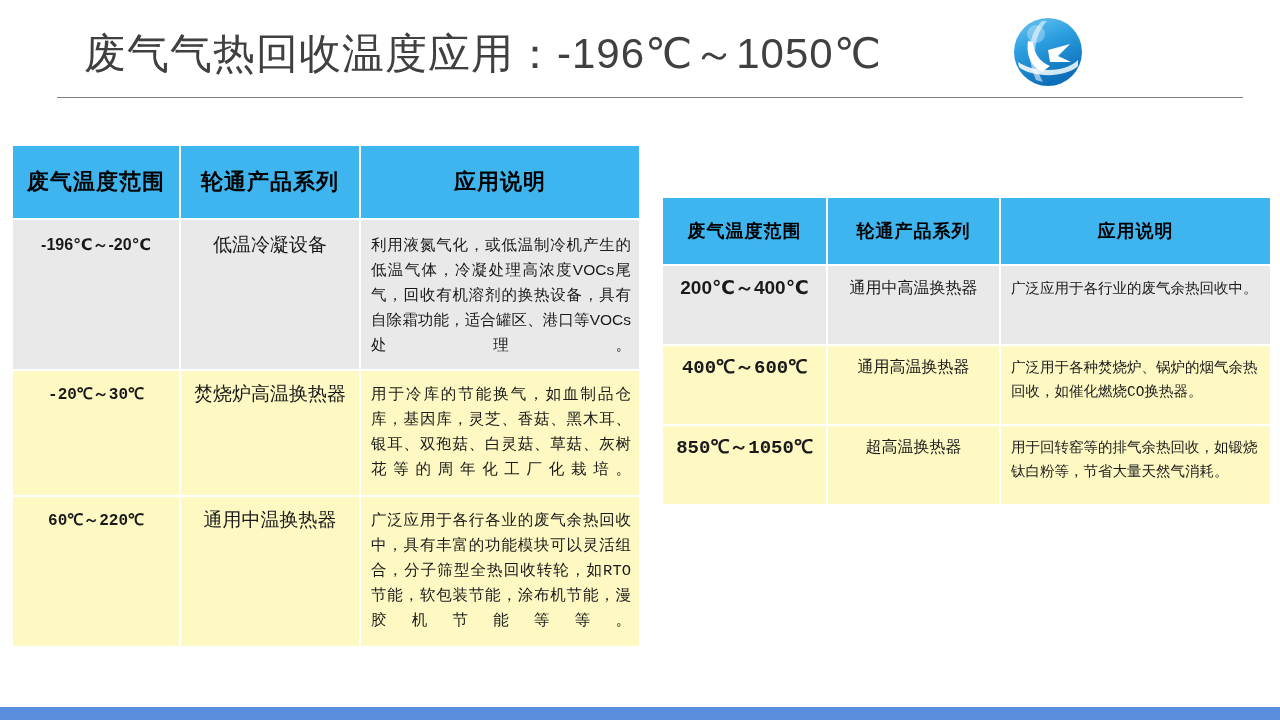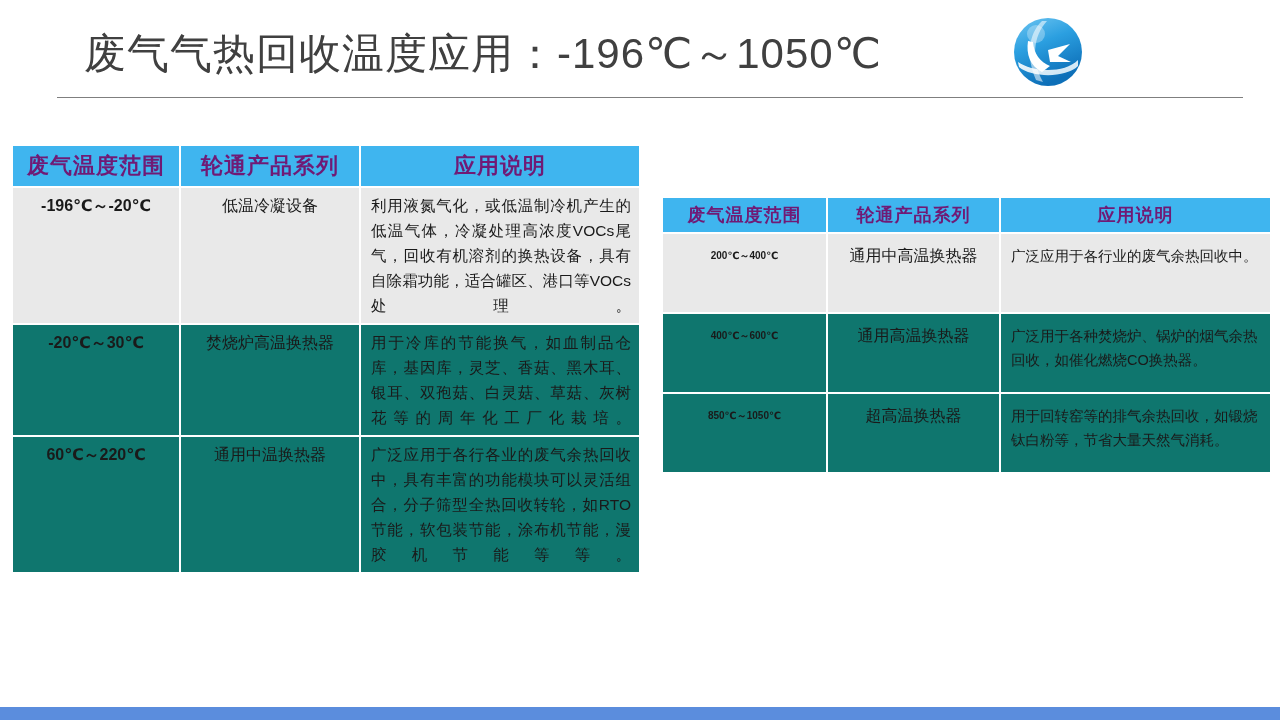--- a/index.html
+++ b/index.html
@@ -88,58 +88,58 @@
     border-collapse: separate;
     border-spacing: 2px 2px;
     background: #ffffff;
     table-layout: fixed;
   }
   #table-left  { left: 11px;  top: 144px; width: 630px; }
   #table-right { left: 661px; top: 196px; width: 611px; }
 
   .data-table th {
     background: #3fb5ef;
-    color: #701a75;
+    color: #000000;
     font-weight: bold;
     text-align: center;
     vertical-align: middle;
-    padding: 0 4px;
+    padding: 16px 4px;
     letter-spacing: 1px;
   }
   #table-left th  { font-size: 22px; height: 40px; }
   #table-right th { font-size: 18px; height: 34px; }
 
   .data-table td {
     vertical-align: top;
     color: #1a1a1a;
   }
   .data-table tr.row-gray  td { background: #e9e9e9; }
-  .data-table tr.row-blue  td { background: #0f766e; }
+  .data-table tr.row-blue  td { background: #fef9c3; font-family: Liberation Mono, monospace; }
 
   .col-range {
     text-align: center;
     font-weight: bold;
   }
   .col-series {
     text-align: center;
   }
   .col-desc {
     text-align: justify;
     text-align-last: justify;
   }
 
   
-  #table-left td { padding: 5px 8px; font-size: 15.5px; line-height: 25px; }
+  #table-left td { padding: 12px 8px; font-size: 15.5px; line-height: 25px; }
   #table-left .col-range  { font-size: 16px; }
-  #table-left .col-series { font-size: 16px; }
+  #table-left .col-series { font-size: 19px; }
   #table-left .col-desc   { font-size: 15.5px; padding-left: 10px; padding-right: 8px; }
 
   
   #table-right td { padding: 10px 8px; font-size: 14.5px; line-height: 24px; }
-  #table-right .col-range  { font-size: 10px; }
+  #table-right .col-range  { font-size: 19px; }
   #table-right .col-series { font-size: 16px; }
   #table-right .col-desc   { font-size: 14.5px; text-align: left; text-align-last: left; padding-left: 10px; }
 
   #table-left .r-h1 { width: 158px; }
   #table-left .r-h2 { width: 170px; }
   #table-left .r-h3 { width: auto; }
 
   #table-right .r-h1 { width: 155px; }
   #table-right .r-h2 { width: 163px; }
   #table-right .r-h3 { width: auto; }

